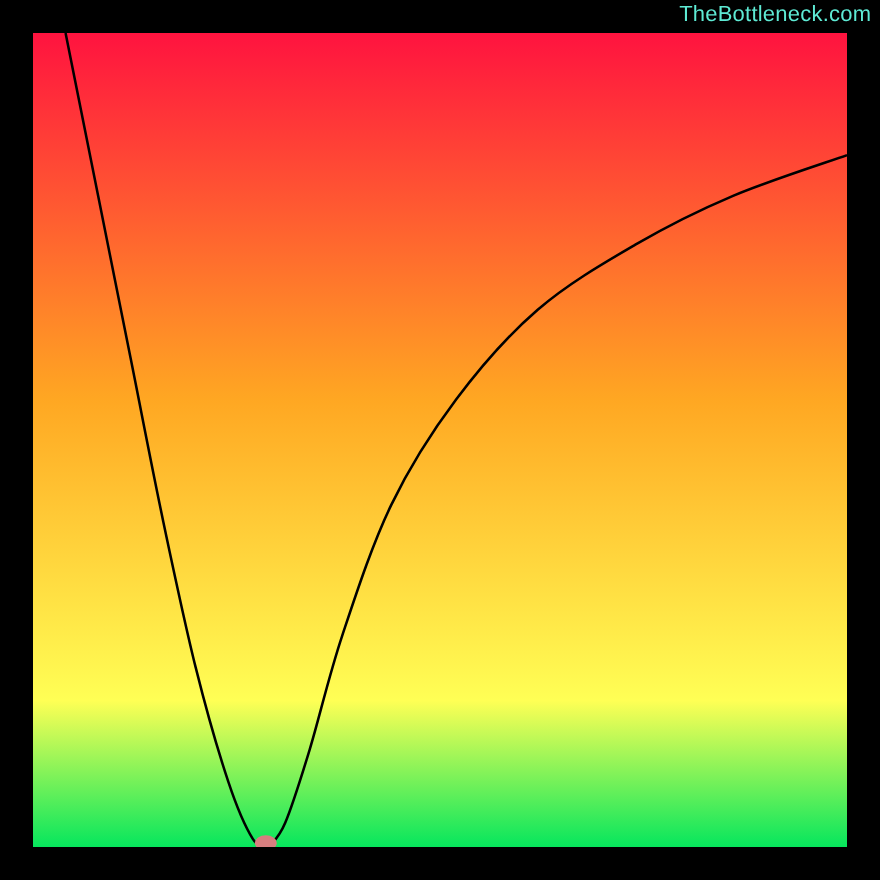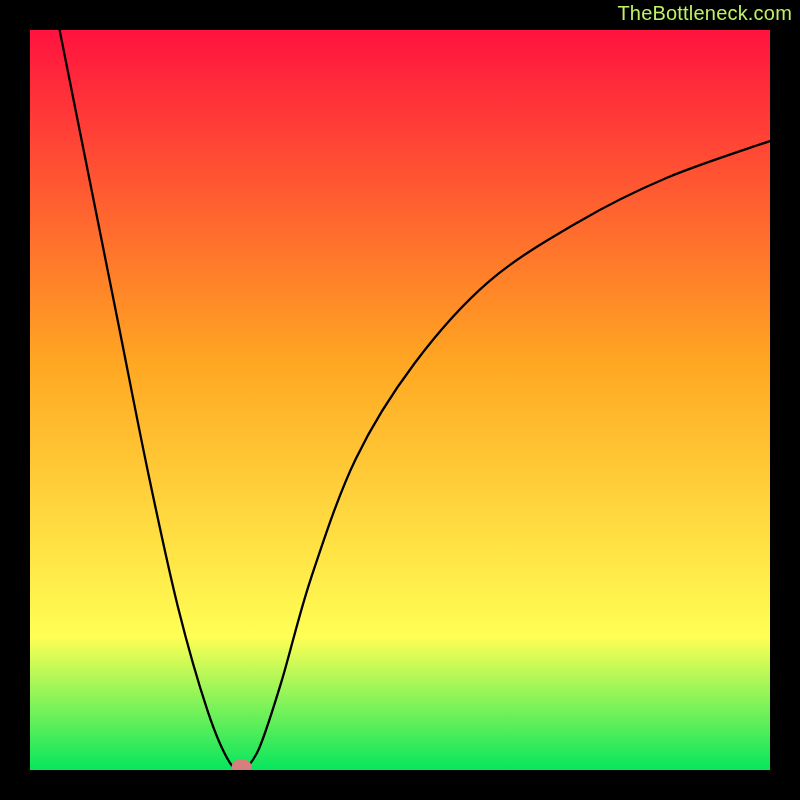--- a/index.html
+++ b/index.html
@@ -13,21 +13,21 @@
   .frame {
     width: 800px;
     height: 800px;
     background: #000;
     position: relative;
   }
   .watermark {
     position: absolute;
     top: 2px;
     right: 8px;
-    color: #bef264;
+    color: #5eead4;
     font-size: 20px;
     font-weight: 400;
     letter-spacing: 0.2px;
     z-index: 10;
     text-align: right;
   }
   .plot {
     position: absolute;
     left: 30px;
     top: 30px;

